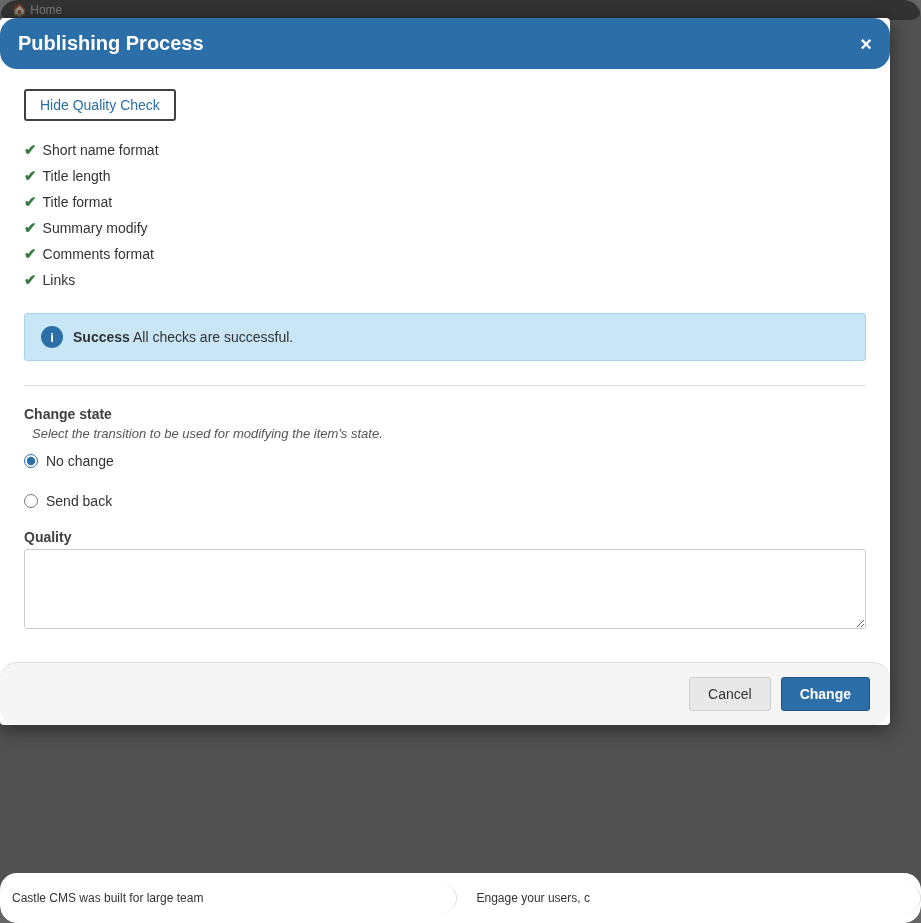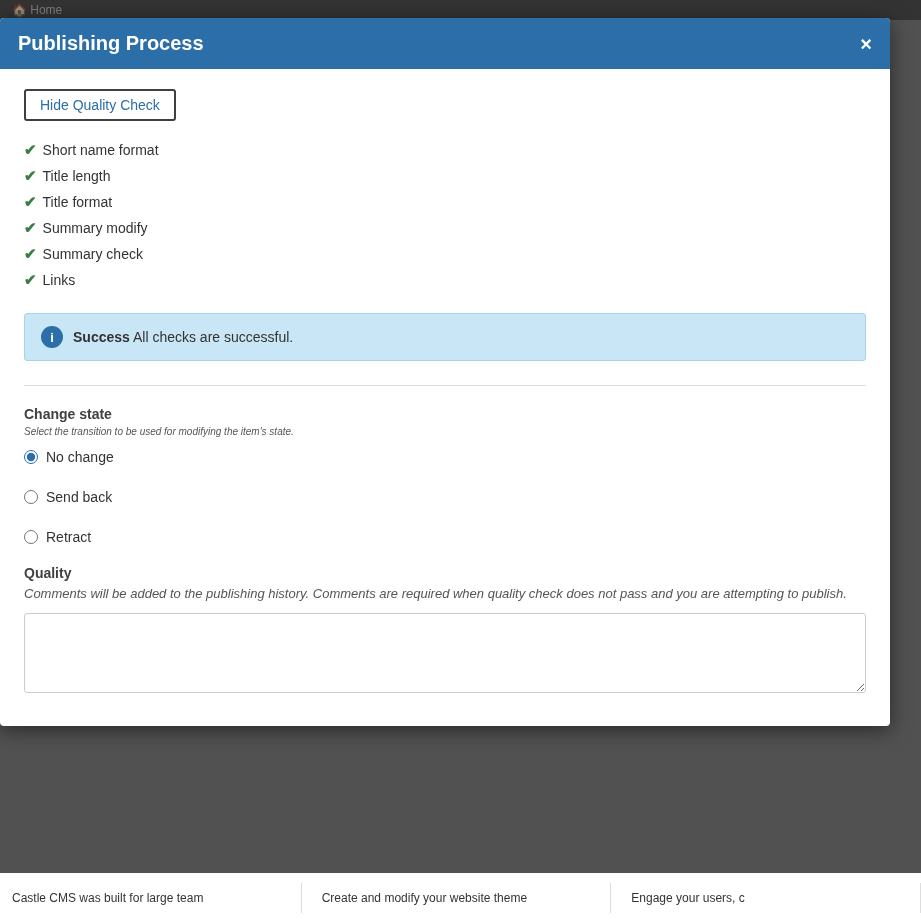--- a/index.html
+++ b/index.html
@@ -1,15 +1,15 @@
 <!DOCTYPE html>
 <html><head>
   <meta charset="utf-8">
   <style>
-    * { box-sizing: border-box; margin: 0; padding: 0; }
+    * { box-sizing: border-box; margin: 0; padding: 0; border-radius: 17px; }
     body {
       font-family: Arial, sans-serif;
       font-size: 14px;
       background: #666;
       display: flex;
       align-items: flex-start;
       justify-content: center;
       min-height: 923px;
       overflow: hidden;
     }
@@ -161,24 +161,25 @@
     }
 
     .section-title {
       font-size: 14px;
       font-weight: bold;
       color: #404040;
       margin-bottom: 4px;
     }
 
     .section-subtitle {
-      font-size: 10px;
+      font-size: 13px;
       color: #555;
       font-style: italic;
       margin-bottom: 12px;
+      margin-left: 8px;
     }
 
     .radio-group {
       display: flex;
       flex-direction: column;
       gap: 24px;
     }
 
     .radio-item {
       display: flex;
@@ -304,21 +305,21 @@
           <li>
             <span class="check-icon">✔</span>
             <span>Title format</span>
           </li>
           <li>
             <span class="check-icon">✔</span>
             <span>Summary modify</span>
           </li>
           <li>
             <span class="check-icon">✔</span>
-            <span>Summary check</span>
+            <span>Comments format</span>
           </li>
           <li>
             <span class="check-icon">✔</span>
             <span>Links</span>
           </li>
         </ul>
 
         
         <div class="success-banner">
           <div class="info-icon-circle">i</div>
@@ -336,39 +337,37 @@
           <div class="section-subtitle">Select the transition to be used for modifying the item's state.</div>
           <div class="radio-group">
             <label class="radio-item">
               <input type="radio" name="state" checked="" style="">
               <span>No change</span>
             </label>
             <label class="radio-item">
               <input type="radio" name="state" style="">
               <span>Send back</span>
             </label>
-            <label class="radio-item">
-              <input type="radio" name="state" style="">
-              <span>Retract</span>
-            </label>
           </div>
         </div>
 
         
         <div class="comment-section">
           <div class="section-title">Quality</div>
-          <div class="comment-desc">Comments will be added to the publishing history. Comments are required when quality check does not pass and you are attempting to publish.</div>
           <textarea class="comment-textarea" style=""></textarea>
         </div>
 
       </div>
 
+      <div class="modal-footer">
+        <button class="btn-cancel">Cancel</button>
+        <button class="btn-change">Change</button>
+      </div>
 
     </div>
   </div>
 
   <div class="bottom-bar">
     <div class="bottom-item">Castle CMS was built for large team</div>
-    <div class="bottom-item">Create and modify your website theme</div>
     <div class="bottom-item">Engage your users, c</div>
   </div>
 
 </div>
 
 </body></html>

